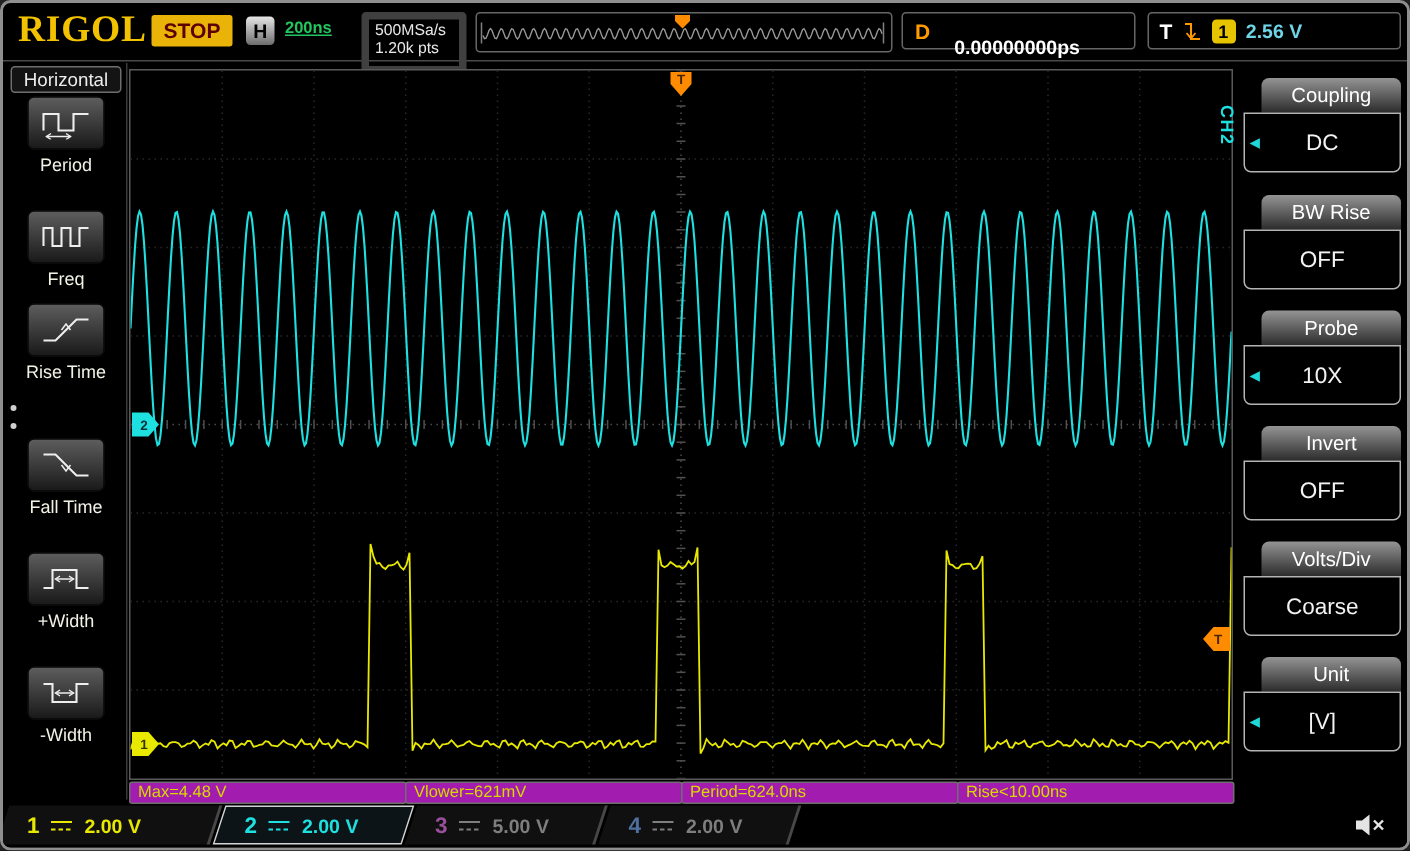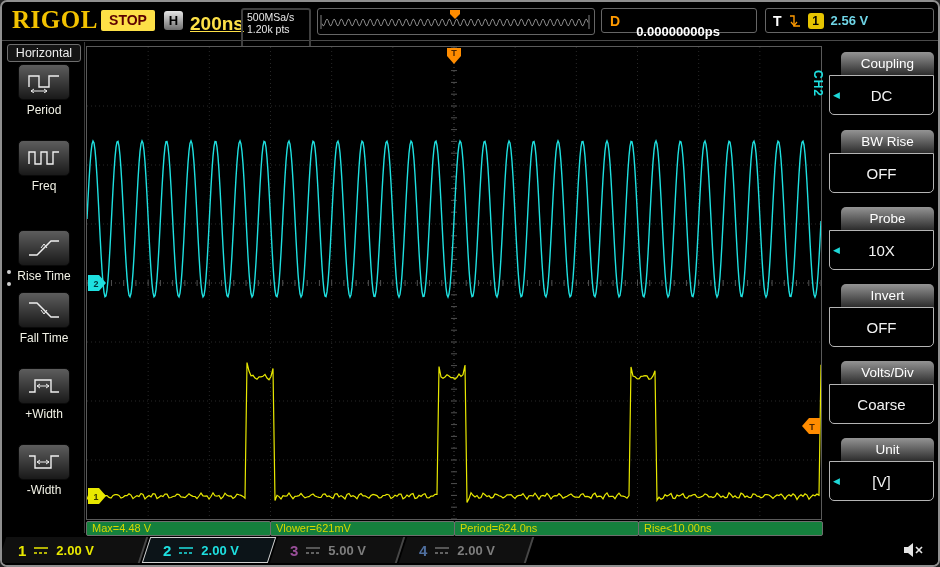--- a/index.html
+++ b/index.html
@@ -1,45 +1,45 @@
 <!DOCTYPE html>
 <html><head>
 <meta charset="utf-8">
 <style>
   html,body{margin:0;padding:0;background:#222;}
   .frame{position:relative;width:940px;height:567px;background:#000;border:2px solid #8f8f8f;border-radius:7px;box-sizing:border-box;overflow:hidden;font-family:"Liberation Sans",sans-serif;}
   .abs{position:absolute;}
   
   .topbar{left:0;top:0;width:100%;height:38px;border-bottom:1px solid #4a4a4a;}
   .logo{left:10px;top:4px;font-family:"Liberation Serif",serif;font-weight:bold;font-size:25px;color:#f2c200;letter-spacing:0.5px;}
-  .stop{left:99px;top:8px;width:54px;height:21px;background:#fde047;color:#5c0000;font-weight:bold;font-size:14px;text-align:center;line-height:21px;border-radius:2px;}
+  .stop{left:99px;top:8px;width:54px;height:21px;background:#eab308;color:#5c0000;font-weight:bold;font-size:14px;text-align:center;line-height:21px;border-radius:2px;}
   .hbox{left:162px;top:9px;width:19px;height:19px;background:linear-gradient(#e6e6e6,#6d6d6d);color:#000;font-weight:bold;font-size:13px;text-align:center;line-height:19px;border-radius:3px;}
-  .tbval{left:188px;top:11px;color:#fde047;font-size:19px;font-weight:bold;text-decoration:underline;}
-  .acq{left:239px;top:6px;width:70px;height:41px;border:2px solid #404040;border-radius:3px;color:#e8e8e8;font-size:10.5px;line-height:12px;padding:1px 0 0 4px;box-sizing:border-box;}
+  .tbval{left:188px;top:11px;color:#22c55e;font-size:11px;font-weight:bold;text-decoration:underline;}
+  .acq{left:239px;top:6px;width:70px;height:41px;border:5px solid #404040;border-radius:3px;color:#e8e8e8;font-size:10.5px;line-height:12px;padding:1px 0 0 4px;box-sizing:border-box;}
   .acq span{display:block;}
   .preview{left:315px;top:6px;width:276px;height:25px;border:1px solid #666;border-radius:3px;}
   .dbox{left:599px;top:6px;width:156px;height:25px;border:1px solid #666;border-radius:3px;display:flex;align-items:center;box-sizing:border-box;padding:0 8px;}
   .dlabel{color:#ff9a00;font-weight:bold;font-size:14px;margin-right:16px;}
   .dval{color:#fff;font-size:13px;font-weight:bold;margin-top:21px;}
   .tbox{left:763px;top:6px;width:169px;height:25px;border:1px solid #666;border-radius:3px;display:flex;align-items:center;gap:7px;box-sizing:border-box;padding:0 7px;}
   .tlabel{color:#fff;font-weight:bold;font-size:14px;}
   .srcbadge{width:16px;height:16px;background:#e6c400;color:#000;font-weight:bold;font-size:12px;text-align:center;line-height:16px;border-radius:3px;}
   .tlevel{color:#6fd4e6;font-size:13px;font-weight:bold;}
   
   .leftpanel{left:2px;top:40px;width:80px;height:491px;border-right:1px solid #3a3a3a;}
   .ptitle{margin:2px auto 0;width:72px;text-align:center;color:#ececec;font-size:12.5px;border:1px solid #6e6e6e;border-radius:3px;padding:1px 0;background:#141414;}
   .lmitem{position:absolute;left:0;width:80px;text-align:center;}
   .lmbtn{margin:0 auto;width:50px;height:34px;background:linear-gradient(#5d5d5d,#191919);border:1px solid #0a0a0a;border-radius:5px;display:flex;align-items:center;justify-content:center;}
   .lmlabel{margin-top:3px;font-size:12px;color:#f2f2e6;}
   .pagedot{position:absolute;left:3px;width:4px;height:4px;border-radius:50%;background:#cfcfcf;}
   
   .scope{left:84px;top:44px;width:736px;height:474px;border:1px solid #5a5a5a;box-sizing:border-box;background:#000;}
   
   .measbar{left:84px;top:519px;width:736px;height:15px;display:flex;}
-  .meas{flex:1;border:1px solid #6e6e6e;border-radius:2px;margin-right:-1px;color:#d8d800;font-size:11px;line-height:13px;padding-left:5px;background:#15803d;white-space:nowrap;overflow:hidden;}
+  .meas{flex:1;border:1px solid #6e6e6e;border-radius:2px;margin-right:-1px;color:#d8d800;font-size:11px;line-height:13px;padding-left:5px;background:#a21caf;white-space:nowrap;overflow:hidden;}
   
   .bottombar{left:0;top:534px;width:100%;height:29px;background:#000;}
   .chblk{position:absolute;top:1px;height:26px;background:#101010;transform:skewX(-18deg);border-right:2px solid #474747;box-sizing:border-box;}
   .chblk.sel{border:1px solid #d2d2d2;background:#0c1418;}
   .chinner{transform:skewX(18deg);display:flex;align-items:center;gap:7px;height:100%;padding-left:16px;}
   .chnum{font-size:15px;font-weight:bold;}
   .chscale{font-size:13px;font-weight:bold;}
   .c-ch1{color:#e8e800;} .c-ch2{color:#1ee0e0;} .c-ch3{color:#9a4f9a;} .c-ch4{color:#4f6f9f;} .c-dim{color:#7e7e7e;}
   
   .rightpanel{left:822px;top:44px;width:114px;height:487px;}
@@ -104,21 +104,21 @@
 
     <div class="lmitem" style="top:98px">
       <div class="lmbtn">
         <svg width="34" height="22" viewBox="0 0 34 22">
           <polyline points="2,17 2,5 8,5 8,17 14,17 14,5 20,5 20,17 26,17 26,5 32,5" stroke="#eee" fill="none" stroke-width="1.4"></polyline>
         </svg>
       </div>
       <div class="lmlabel">Freq</div>
     </div>
 
-    <div class="lmitem" style="top:188px">
+    <div class="lmitem" style="top:160px">
       <div class="lmbtn">
         <svg width="34" height="22" viewBox="0 0 34 22">
           <polyline points="2,18 10,18 24,4 32,4" stroke="#eee" fill="none" stroke-width="1.4"></polyline>
           <polyline points="14,11 17,7 20,11" stroke="#eee" fill="none" stroke-width="1"></polyline>
         </svg>
       </div>
       <div class="lmlabel">Rise Time</div>
     </div>
 
     <div class="lmitem" style="top:250px">

